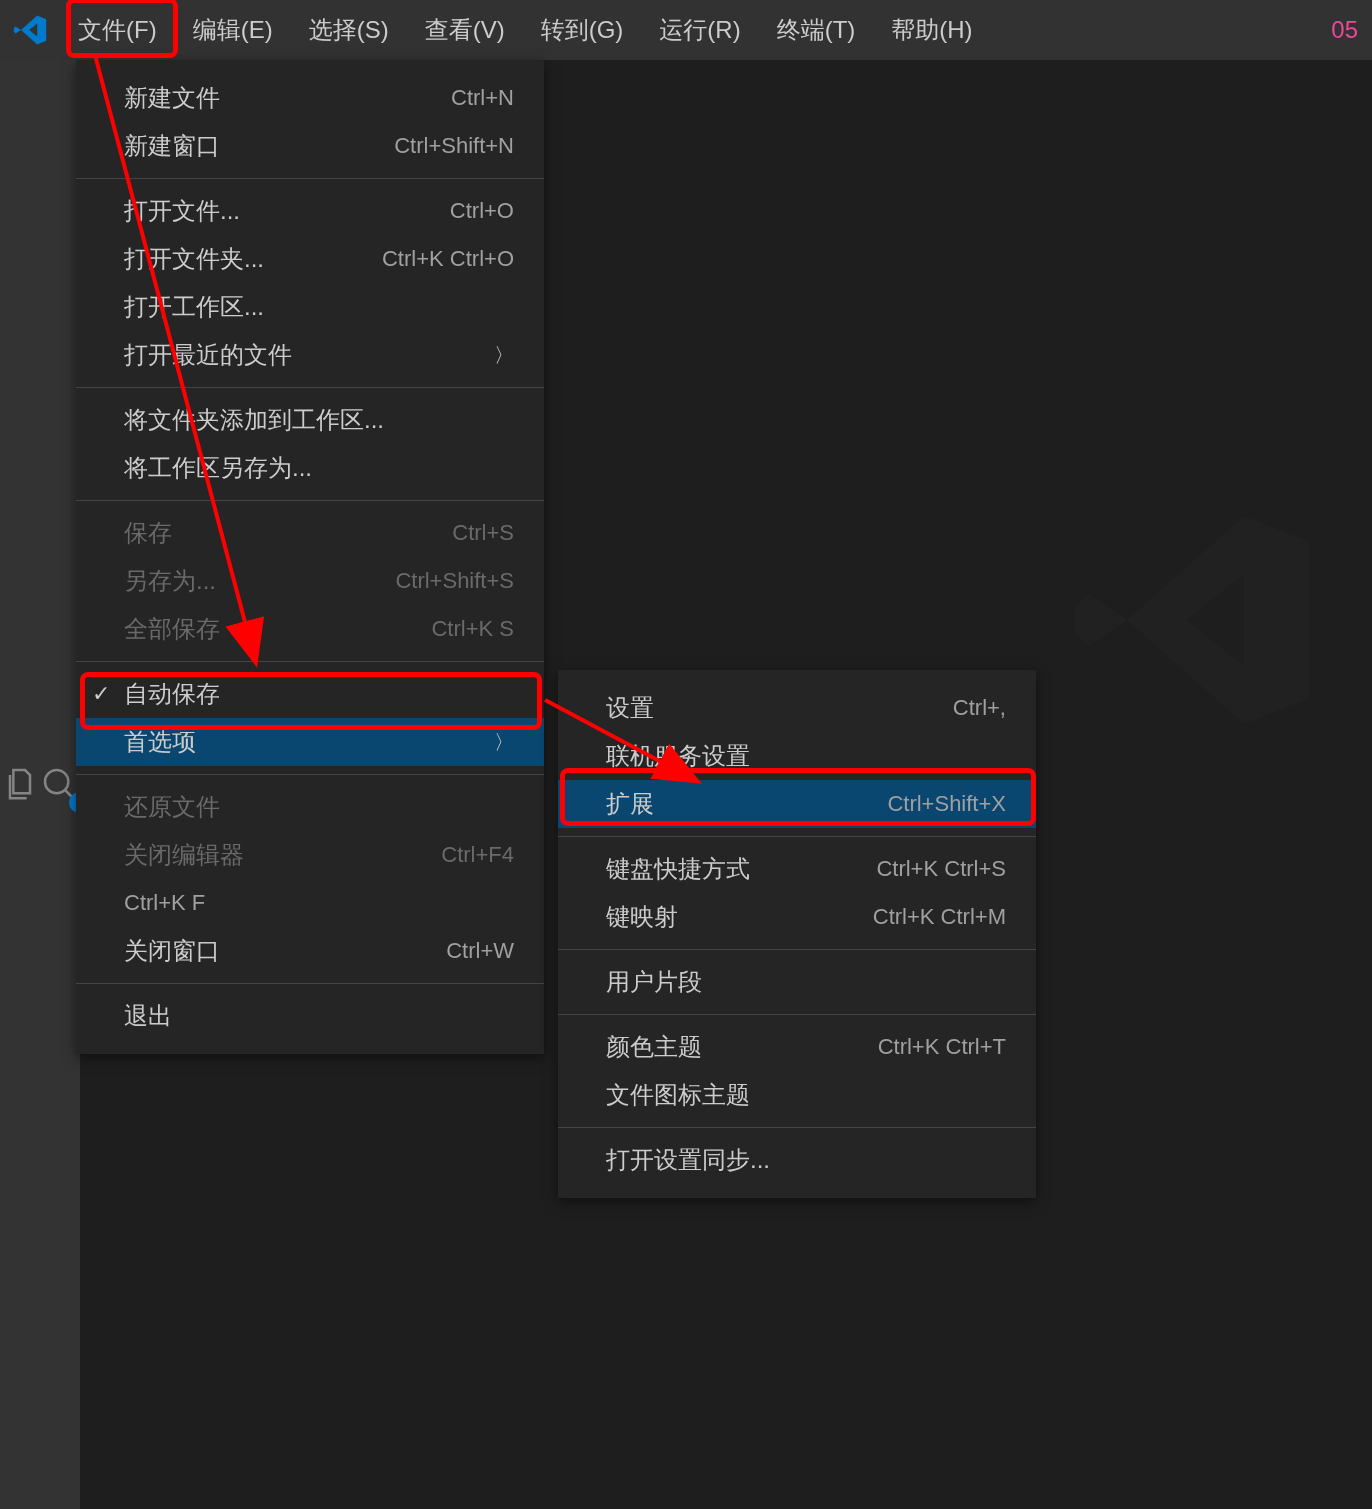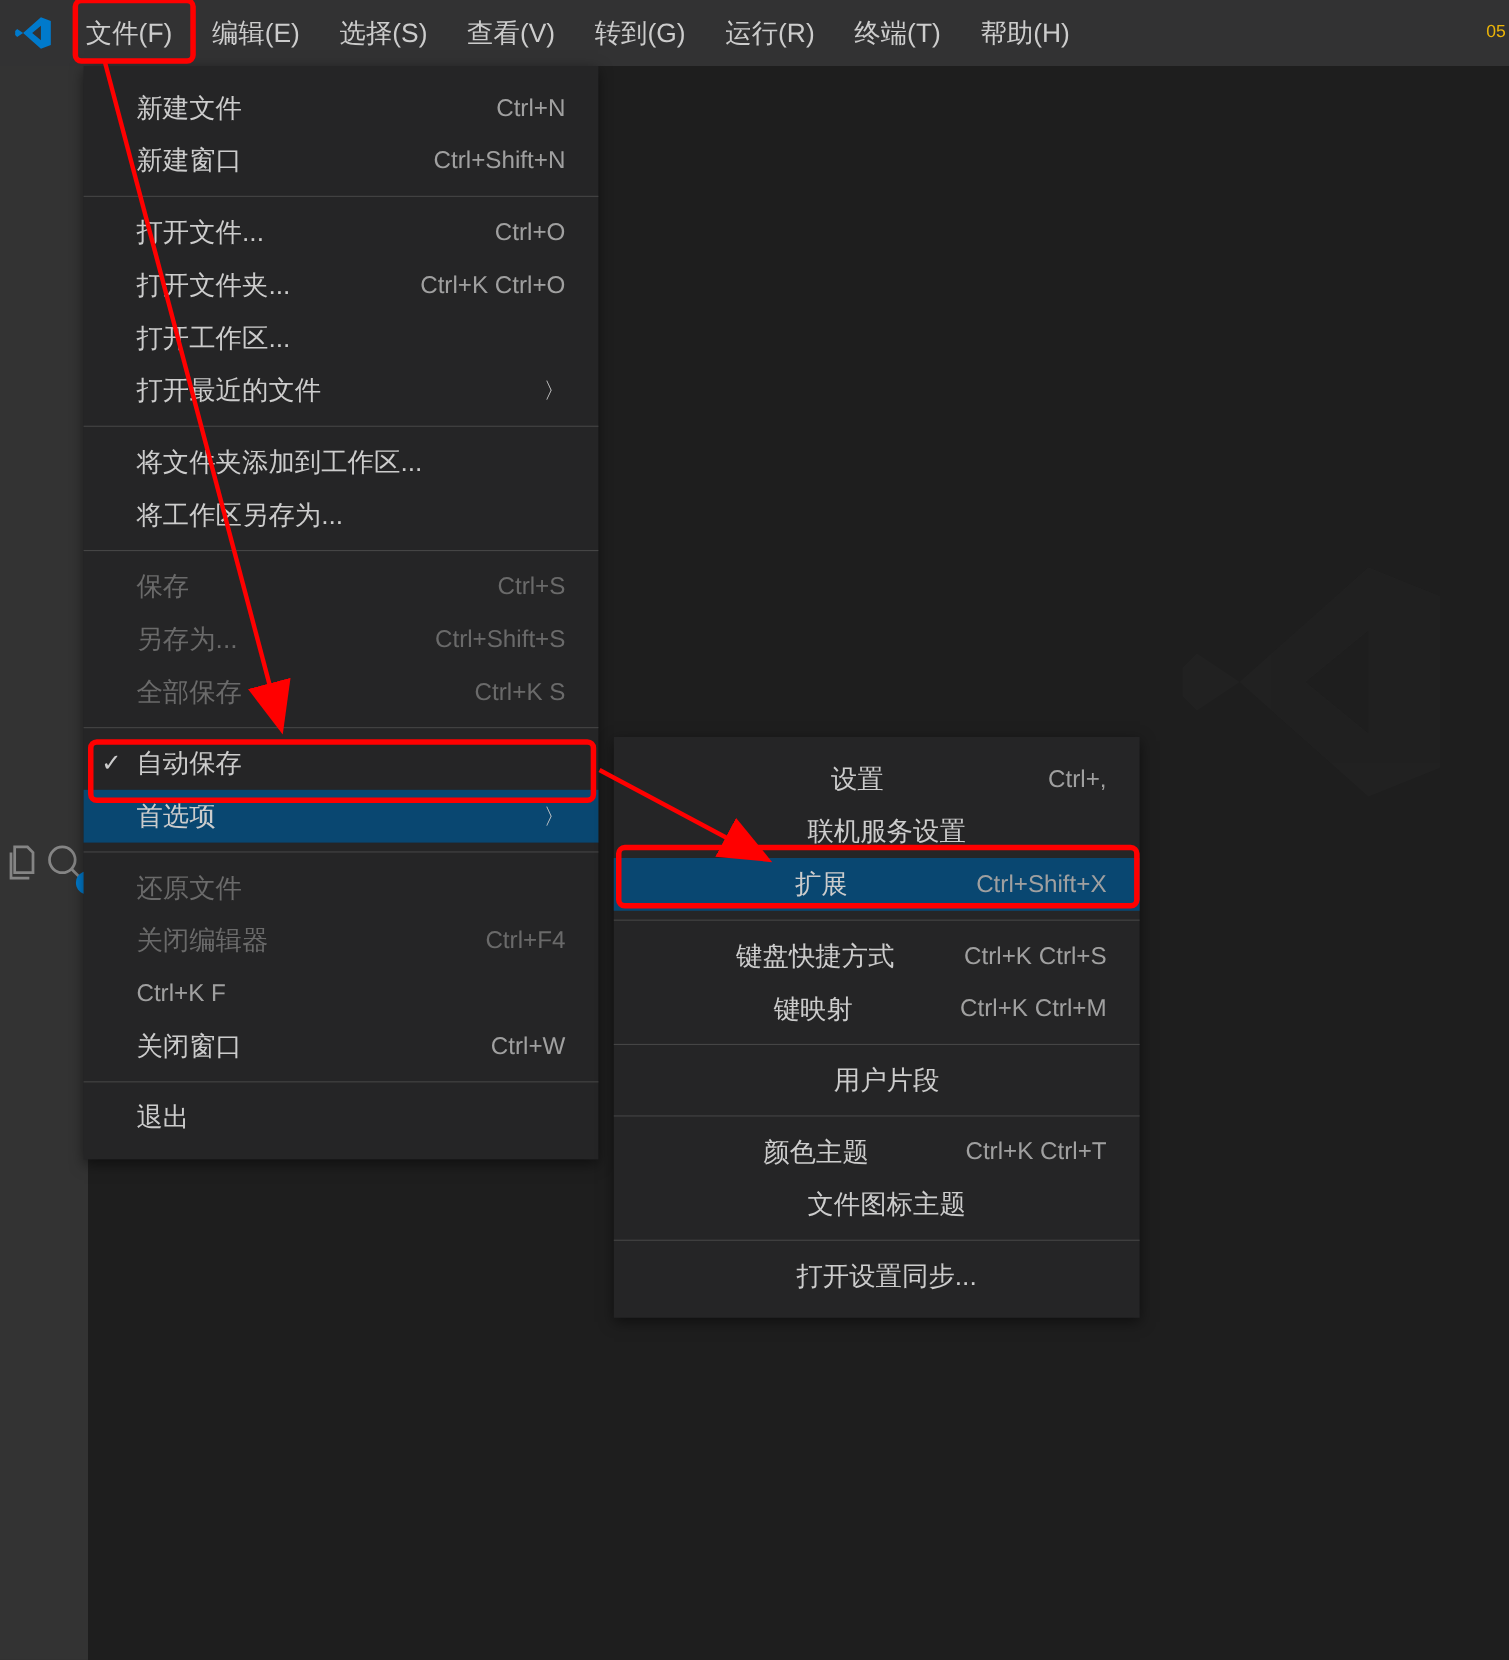--- a/index.html
+++ b/index.html
@@ -44,23 +44,23 @@
       padding: 0 18px;
       height: 100%;
       display: flex;
       align-items: center;
       cursor: pointer;
       font-size: 24px;
       color: #cccccc;
     }
     .titlebar-right {
       margin-left: auto;
-      padding-right: 3px;
-      color: #eab308;
-      font-size: 16px;
+      padding-right: 14px;
+      color: #ec4899;
+      font-size: 24px;
     }
     .highlight-box-red {
       border: 5px solid #ff0000;
       border-radius: 8px;
       position: absolute;
       pointer-events: none;
       z-index: 100;
     }
     .activity-bar {
       position: absolute;
@@ -125,21 +125,20 @@
     }
     .menu1 {
       left: 76px;
       top: 60px;
       width: 468px;
     }
     .menu2 {
       left: 558px;
       top: 670px;
       width: 478px;
-      text-align: center;
     }
     .menu-item {
       display: flex;
       align-items: center;
       padding: 0 30px 0 48px;
       height: 48px;
       color: #cccccc;
       font-size: 24px;
       cursor: pointer;
       position: relative;

